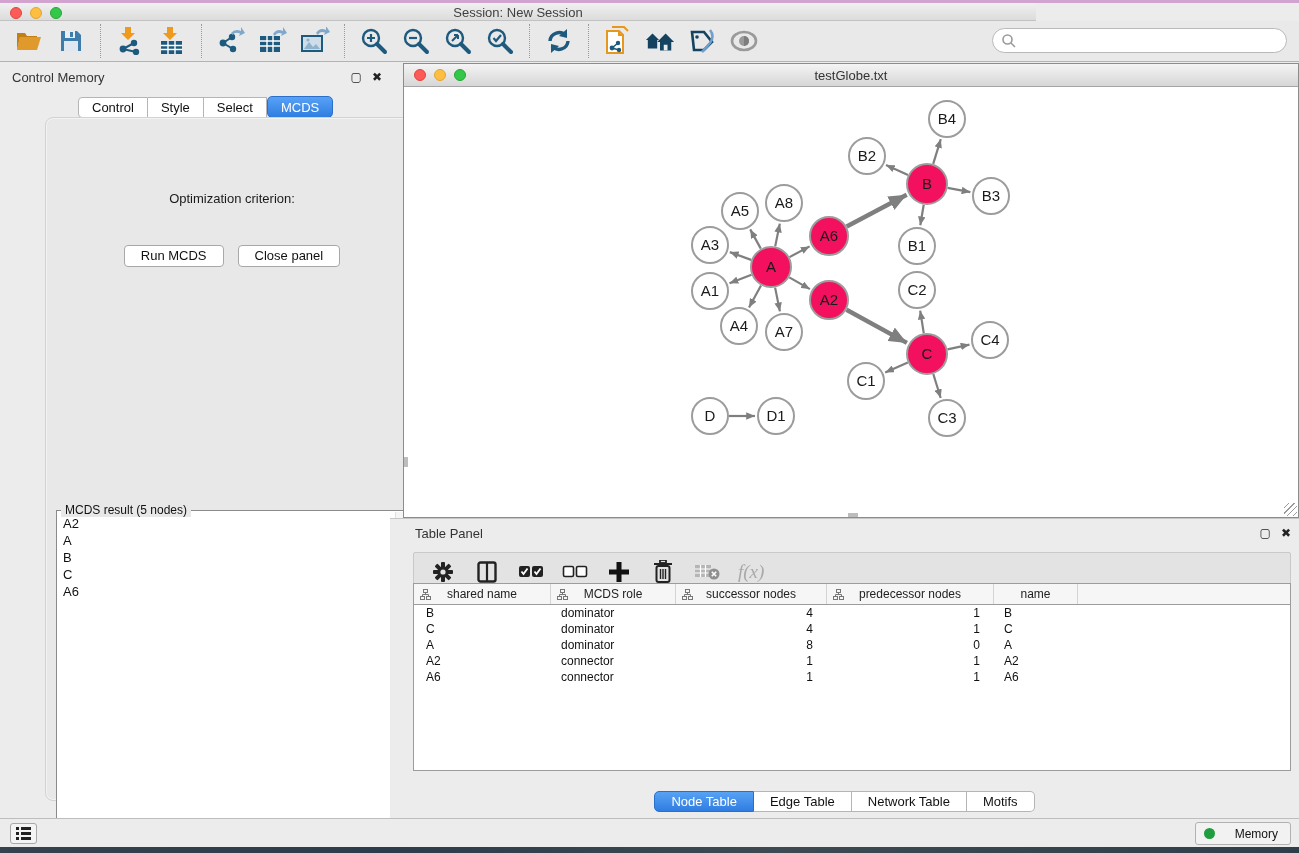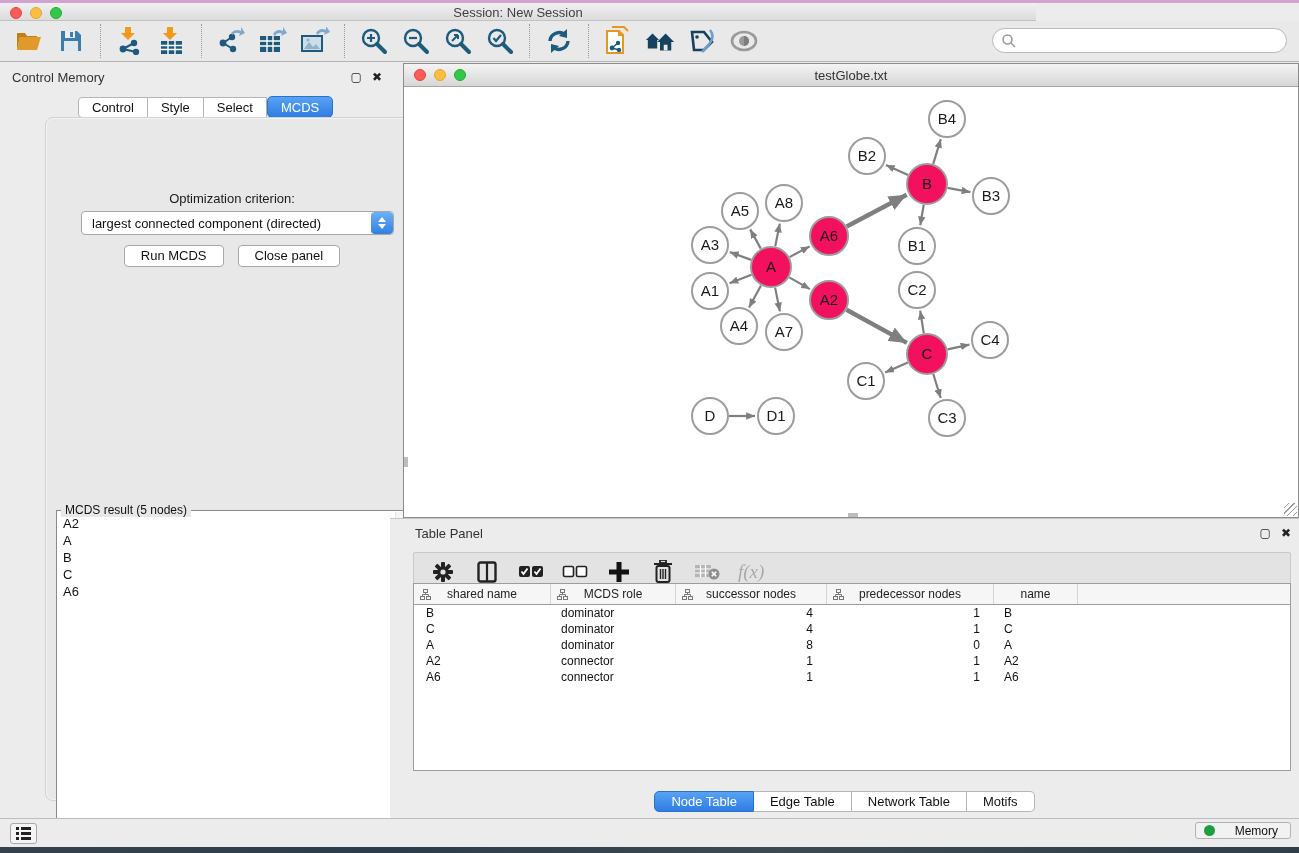--- a/index.html
+++ b/index.html
@@ -103,21 +103,21 @@
   .tp-tab { height:21px; padding:0 16px; background:#fff; border:1px solid #b5b5b5; border-left:none;
     font-size:13px; line-height:20px; color:#111; cursor:pointer; }
   .tp-tab:first-child { border-left:1px solid #b5b5b5; border-radius:5px 0 0 5px; }
   .tp-tab:last-child { border-radius:0 5px 5px 0; }
   .tp-tab.active { background:linear-gradient(#58a2f5,#2f7de1); color:#fff; border-color:#2b6fc9; }
 
   
   .statusbar { position:absolute; left:0; top:818px; width:1299px; height:29px; background:#ececec; border-top:1px solid #bdbdbd; }
   .sb-left-btn { position:absolute; left:10px; top:4px; width:27px; height:21px; background:#f4f4f4;
     border:1px solid #a8a8a8; border-radius:3px; display:flex; align-items:center; justify-content:center; cursor:pointer; }
-  .memory-btn { position:absolute; right:8px; top:3px; height:17px; padding:0 12px 0 8px; background:#f2f2f2;
+  .memory-btn { position:absolute; right:8px; top:3px; height:23px; padding:0 12px 0 8px; background:#f2f2f2;
     border:1px solid #b2b2b2; border-radius:3px; display:flex; align-items:center; gap:20px; cursor:pointer; }
   .memory-dot { width:11px; height:11px; border-radius:50%; background:#1e9e3e; }
   .memory-btn span { font-size:12px; color:#111; }
 </style>
 </head>
 <body>
 
 <div class="desktop-top"></div>
 
 <div class="titlebar">
@@ -296,27 +296,20 @@
     </span>
   </div>
   <div class="cp-tabs">
     <div class="cp-tab">Control</div>
     <div class="cp-tab">Style</div>
     <div class="cp-tab">Select</div>
     <div class="cp-tab active">MCDS</div>
   </div>
   <div class="cp-body">
     <div class="opt-label">Optimization criterion:</div>
-    <div class="combo">
-      <span class="combo-text">largest connected component (directed)</span>
-      <span class="combo-btn">
-          <span class="chev-up"></span>
-          <span class="chev-down"></span>
-        </span>
-    </div>
     <div class="cp-buttons">
       <button class="btn">Run MCDS</button>
       <button class="btn">Close panel</button>
     </div>
     <div class="result-box">
       <span class="result-title">MCDS result (5 nodes)</span>
       <div class="result-list">
           <div class="result-item">A2</div>
           <div class="result-item">A</div>
           <div class="result-item">B</div>

